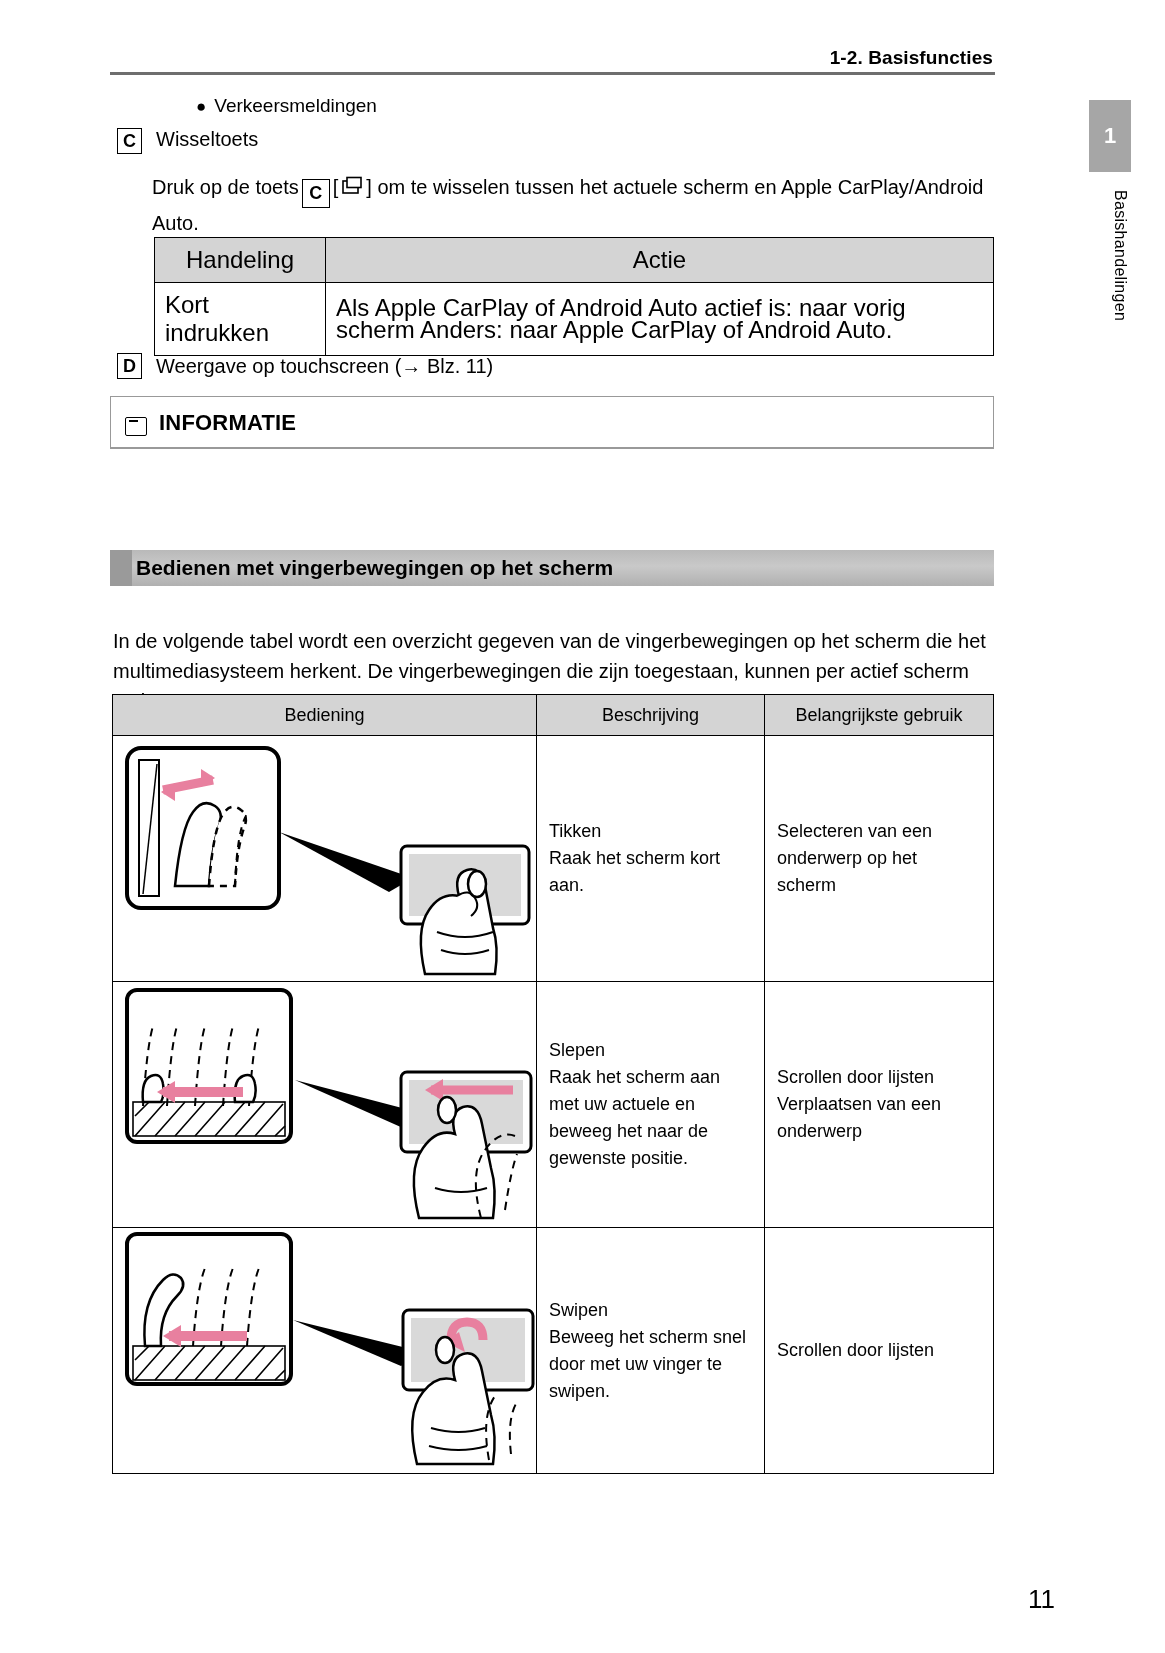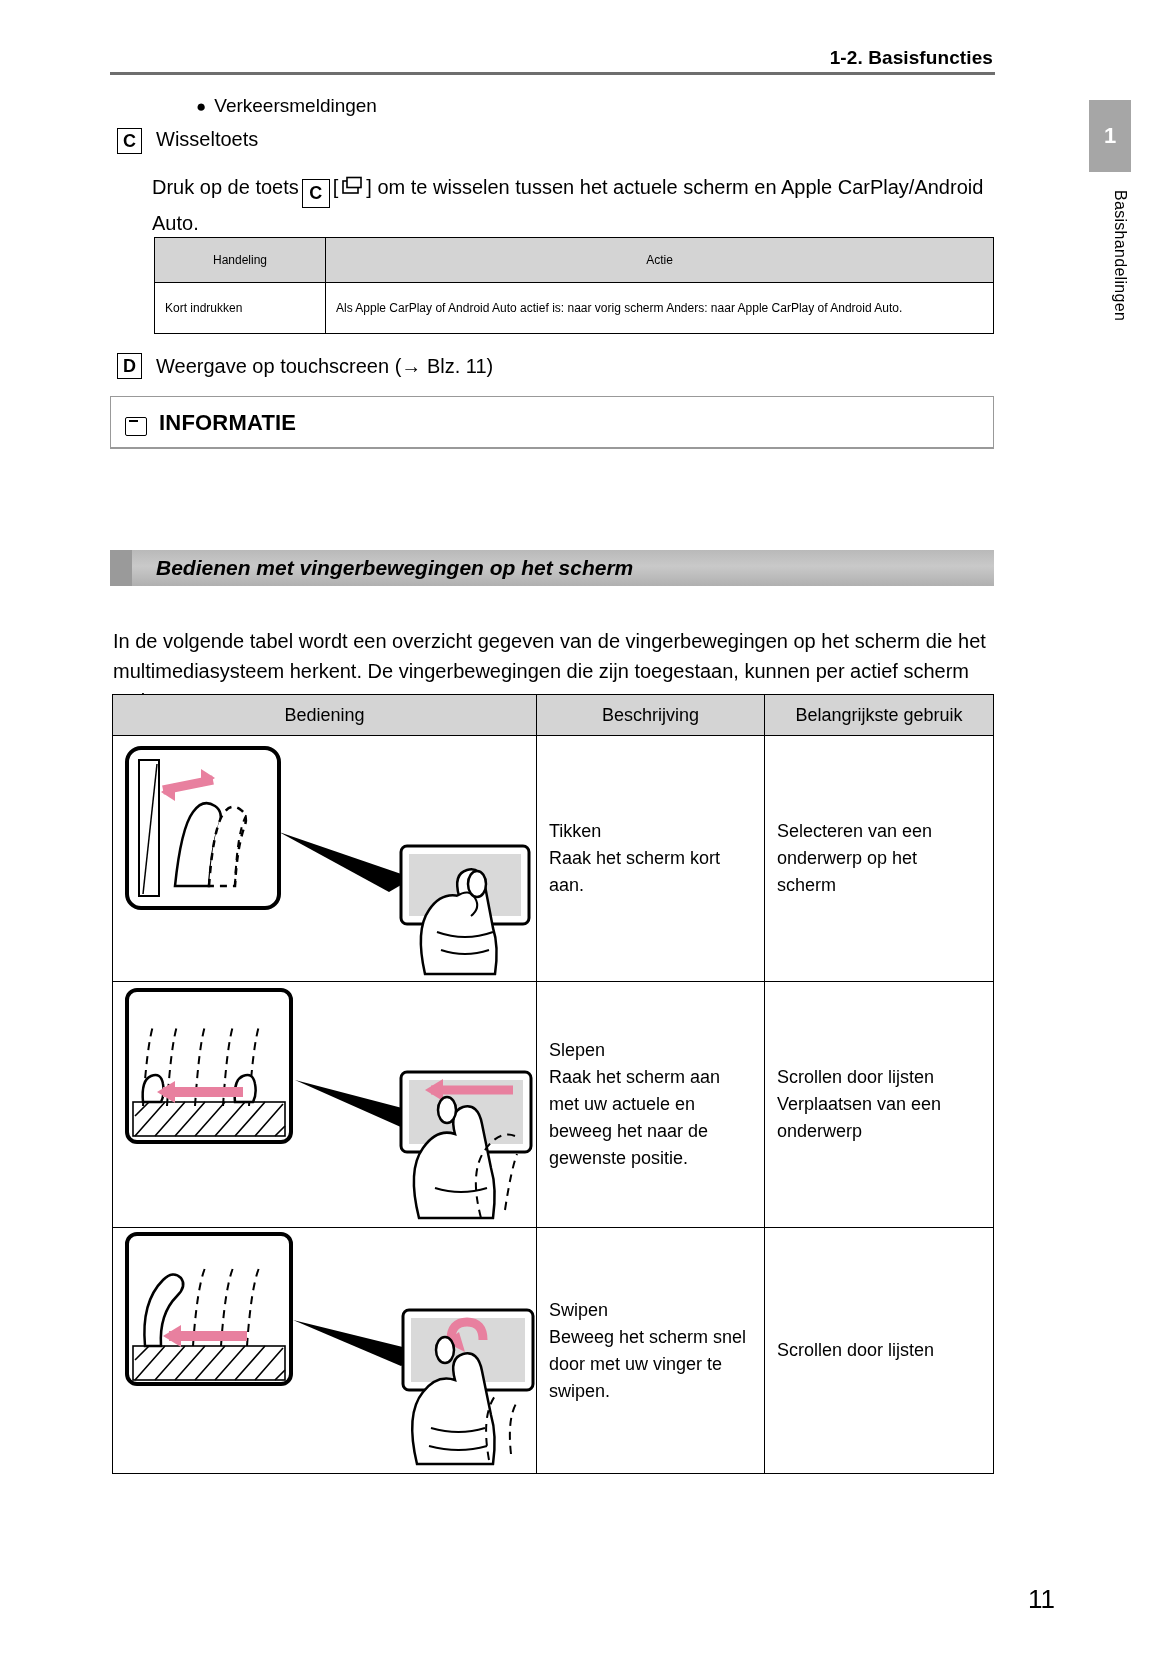--- a/index.html
+++ b/index.html
@@ -139,39 +139,39 @@
     position: relative;
   }
 
   
   .tbl-action {
     position: absolute;
     left: 154px;
     top: 237px;
     width: 840px;
     border-collapse: collapse;
-    font-size: 12px;
+    font-size: 24px;
   }
   .tbl-action th, .tbl-action td {
     border: 1.5px solid #000;
     padding: 8px 10px;
     vertical-align: middle;
   }
   .tbl-action th {
     background: #d4d4d4;
     font-weight: normal;
     text-align: center;
     height: 28px;
   }
   .tbl-action td.lbl {
     text-align: left;
     width: 150px;
   }
   .tbl-action td.act {
-    line-height: 34px;
+    line-height: 22px;
   }
 
   .key-d-row {
     position: absolute;
     left: 117px;
     top: 353px;
     display: flex;
     align-items: center;
   }
   .key-d-box {
@@ -238,22 +238,21 @@
     align-items: center;
   }
   .sec-head .bar {
     width: 22px;
     height: 36px;
     background: #9a9a9a;
   }
   .sec-head .txt {
     font-size: 21px;
     font-weight: bold;
-    margin-left: 24px;
-    font-style: italic;
+    margin-left: 4px;
   }
 
   .sec-para {
     position: absolute;
     left: 113px;
     top: 598px;
     width: 880px;
     font-size: 20px;
     line-height: 30px;
     margin-top: 28px;

